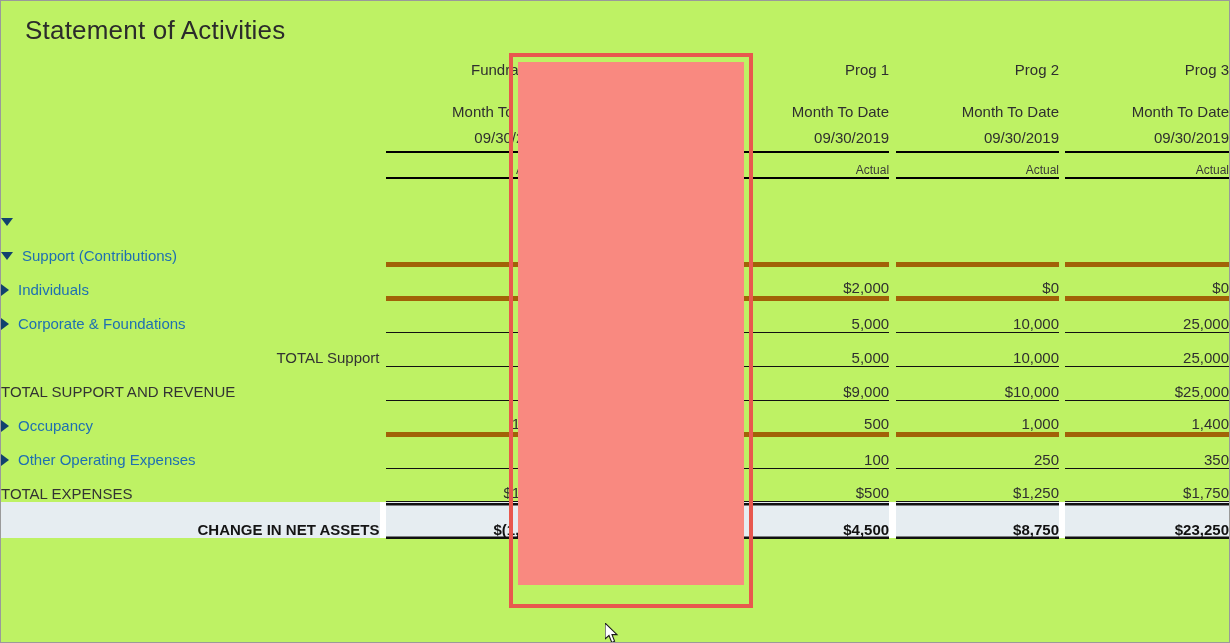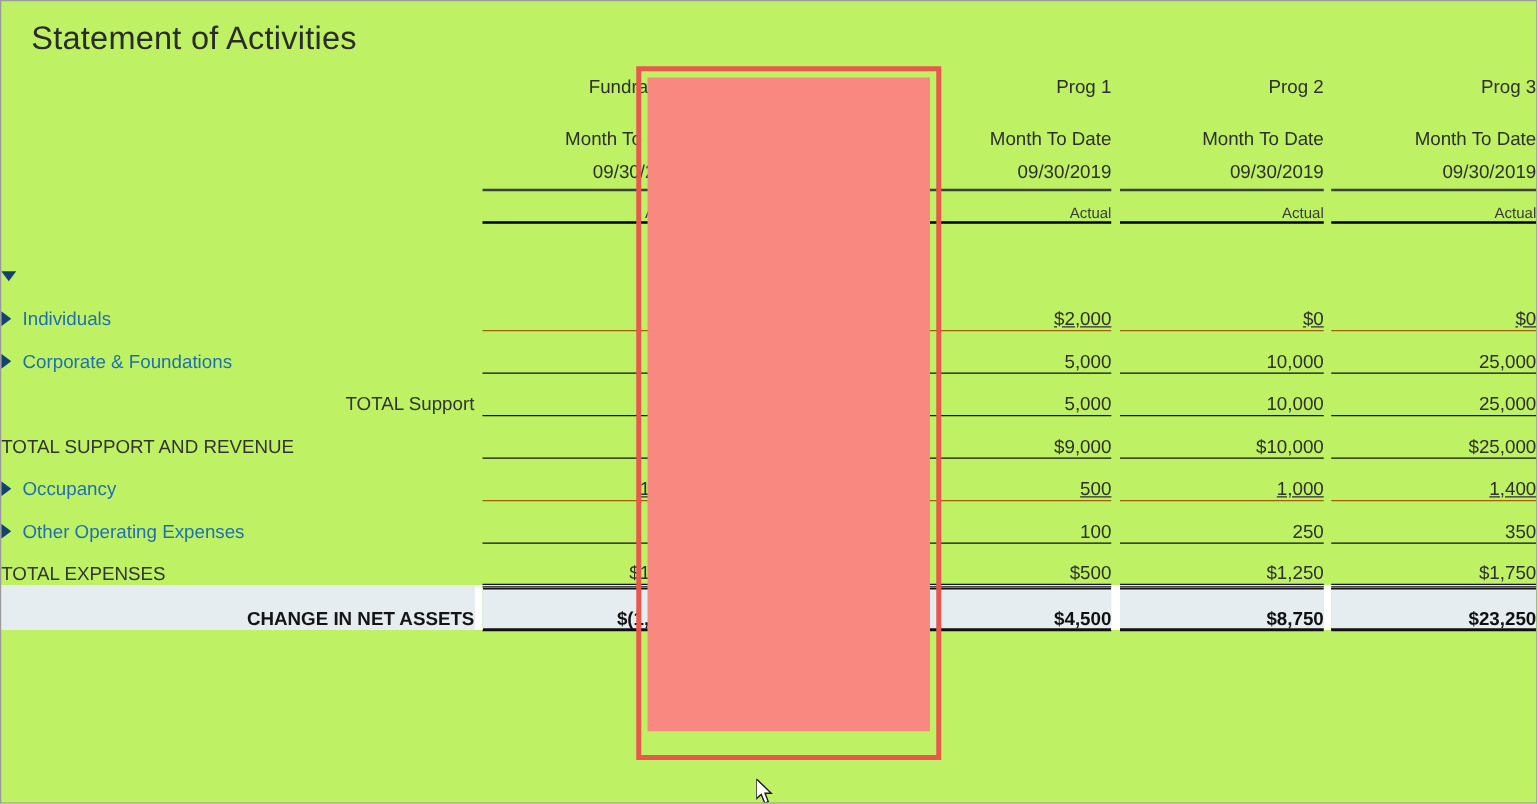--- a/index.html
+++ b/index.html
@@ -104,25 +104,25 @@
   .hd .nm  { display: block; }
   .hd .mtd { display: block; margin-top: 16px; }
   .hd .dt  { display: block; }
   .subhd {
     text-align: right;
     padding-right: 10px;
     font-size: 12px;
     color: #3a3a3a;
     height: 26px;
     vertical-align: middle;
-    border-top: 2px solid #404040;
+    border-top: 2px solid #000000;
     border-bottom: 2px solid #000;
   }
   .rule-bot   { border-bottom: 1.5px solid #111; }
-  .rule-thin  { border-bottom: 1px solid #a16207; text-decoration: underline; }
+  .rule-thin  { border-bottom: 5px solid #a16207; }
   .dbl-bot    { border-bottom: 3px double #111; }
 
   
   tr.netassets td { background: #e6edf1; height: 36px; }
   tr.netassets td.colGap { background: #ffffff; }
   tr.netassets .lbl { font-weight: bold; font-size: 15px; color: #151515; text-align: right; }
   tr.netassets .num {
     font-weight: bold; color: #111;
     border-top: 1.5px solid #111;
     border-bottom: 1.5px solid #111;
@@ -250,20 +250,35 @@
           <td class="colGap"></td>
       <td class="num hl"></td>
           <td class="colGap"></td>
       <td class="num"></td>
           <td class="colGap"></td>
       <td class="num"></td>
           <td class="colGap"></td>
       <td class="num"></td>
     </tr>
 
+    <tr>
+      <td class="lbl lvl1 link">
+        <span class="tri down"></span><span>Support (Contributions)</span>
+      </td>
+      <td class="colGap"></td>
+      <td class="num rule-thin"></td>
+          <td class="colGap"></td>
+      <td class="num hl rule-thin"></td>
+          <td class="colGap"></td>
+      <td class="num rule-thin"></td>
+          <td class="colGap"></td>
+      <td class="num rule-thin"></td>
+          <td class="colGap"></td>
+      <td class="num rule-thin"></td>
+    </tr>
 
     <tr>
       <td class="lbl lvl2 link">
         <span class="tri right"></span><span>Individuals</span>
       </td>
       <td class="colGap"></td>
       <td class="num rule-thin">$0</td>
           <td class="colGap"></td>
       <td class="num hl rule-thin">$0</td>
           <td class="colGap"></td>

